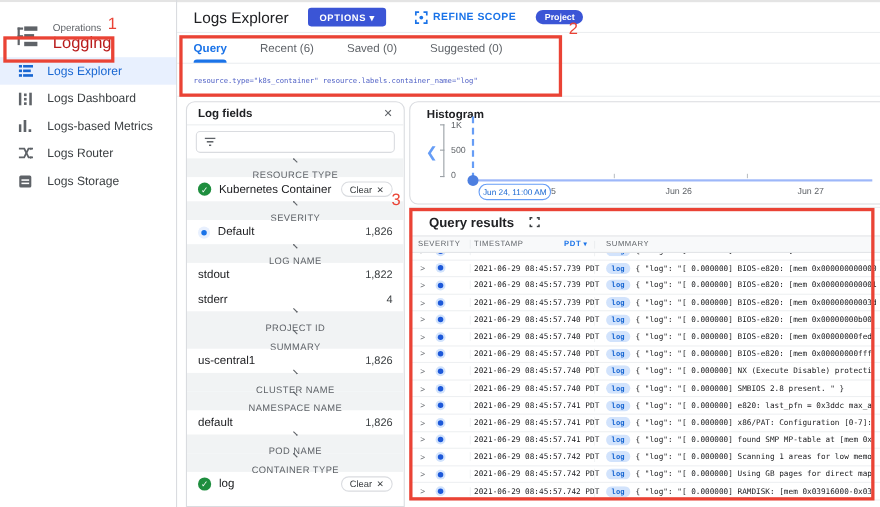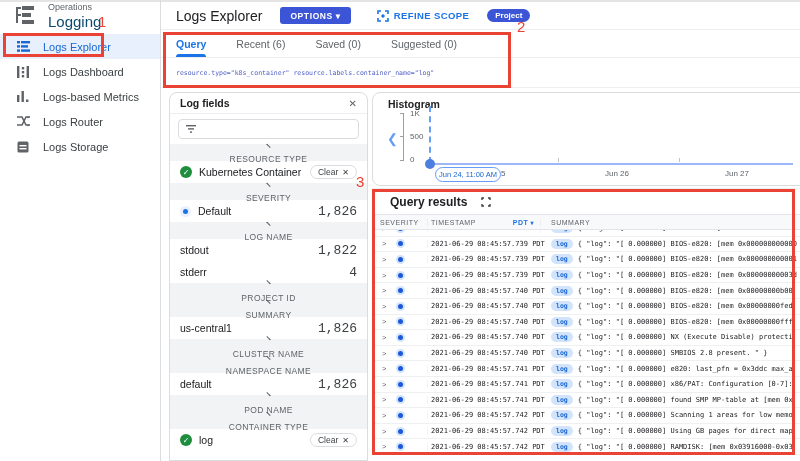--- a/index.html
+++ b/index.html
@@ -9,23 +9,23 @@
     font-family:"Liberation Sans", sans-serif; color:#202124;
   }
   .mono { font-family:"DejaVu Sans Mono", monospace; }
 
   
   #top-edge { position:absolute; left:0; top:0; width:800px; height:2px; background:#e4e4e4; }
 
   
   #sidebar { position:absolute; left:0; top:2px; width:160px; height:459px; background:#fff; }
   #sidebar-divider { position:absolute; left:160px; top:0; width:1px; height:461px; background:#dadce0; }
-  #logo-row { display:flex; align-items:center; gap:10px; padding:0 0 4px 14px; }
+  #logo-row { display:flex; align-items:center; gap:10px; padding:18px 0 4px 14px; }
   #logo-texts .product { font-size:9px; color:#5f6368; }
-  #logo-texts .app { font-size:15px; color:#0c4a6e; margin-top:1px; }
+  #logo-texts .app { font-size:15px; color:#b91c1c; margin-top:1px; }
   .nav-item { height:25px; display:flex; align-items:center; gap:13px; padding-left:16px;
               font-size:11px; color:#3c4043; cursor:pointer; }
   .nav-item.selected { background:#e8f0fe; color:#1967d2; }
   .nav-icon { width:14px; height:14px; display:flex; align-items:center; justify-content:center; }
 
   
   #main-header { position:absolute; left:161px; top:2px; width:639px; }
   #title-row { height:28px; display:flex; align-items:center; gap:18px; padding-left:15px;
                border-bottom:1px solid #eceef0; }
   #page-title { font-size:14px; color:#202124; }
@@ -58,21 +58,21 @@
   #lf-search input { border:none; outline:none; width:140px; font-size:9.5px; color:#202124;
                      font-family:"Liberation Sans",sans-serif; }
   #lf-search input::placeholder { color:#80868b; }
   .lf-sec-h { height:17px; background:#f1f3f4; display:flex; align-items:center; gap:9px;
               padding:0 11px; font-size:8.5px; color:#5f6368; letter-spacing:.4px; cursor:pointer;flex-direction:column; }
   .chev { width:5px; height:5px; border-right:1.2px solid #5f6368; border-bottom:1.2px solid #5f6368; }
   .chev.up { transform:rotate(225deg) translate(-1px,-1px); }
   .chev.down { transform:rotate(45deg) translate(-1px,-1px); }
   .lf-item { height:22px; display:flex; align-items:center; gap:7px; padding:0 10px;
              font-size:10.5px; color:#202124; cursor:pointer; }
-  .lf-count { margin-left:auto; font-size:13px; color:#3c4043;font-family:Liberation Mono, monospace; }
+  .lf-count { margin-left:auto; font-size:10px; color:#3c4043; }
   .check-circle { width:12px; height:12px; border-radius:50%; background:#1e8e3e; color:#fff;
                   font-size:8px; display:flex; align-items:center; justify-content:center; flex:0 0 12px; }
   .radio-dot { width:11px; height:11px; border-radius:50%; background:#e8f0fe; position:relative; flex:0 0 11px; }
   .radio-dot::after { content:""; position:absolute; left:3px; top:3px; width:5px; height:5px;
                       border-radius:50%; background:#1a73e8; }
   .clear-chip { margin-left:auto; height:14px; border:1px solid #dadce0; border-radius:8px;
                 display:flex; align-items:center; gap:4px; padding:0 7px; font-size:8.5px;
                 color:#3c4043; cursor:pointer; }
   .clear-x { font-size:8px; color:#3c4043; }
 

